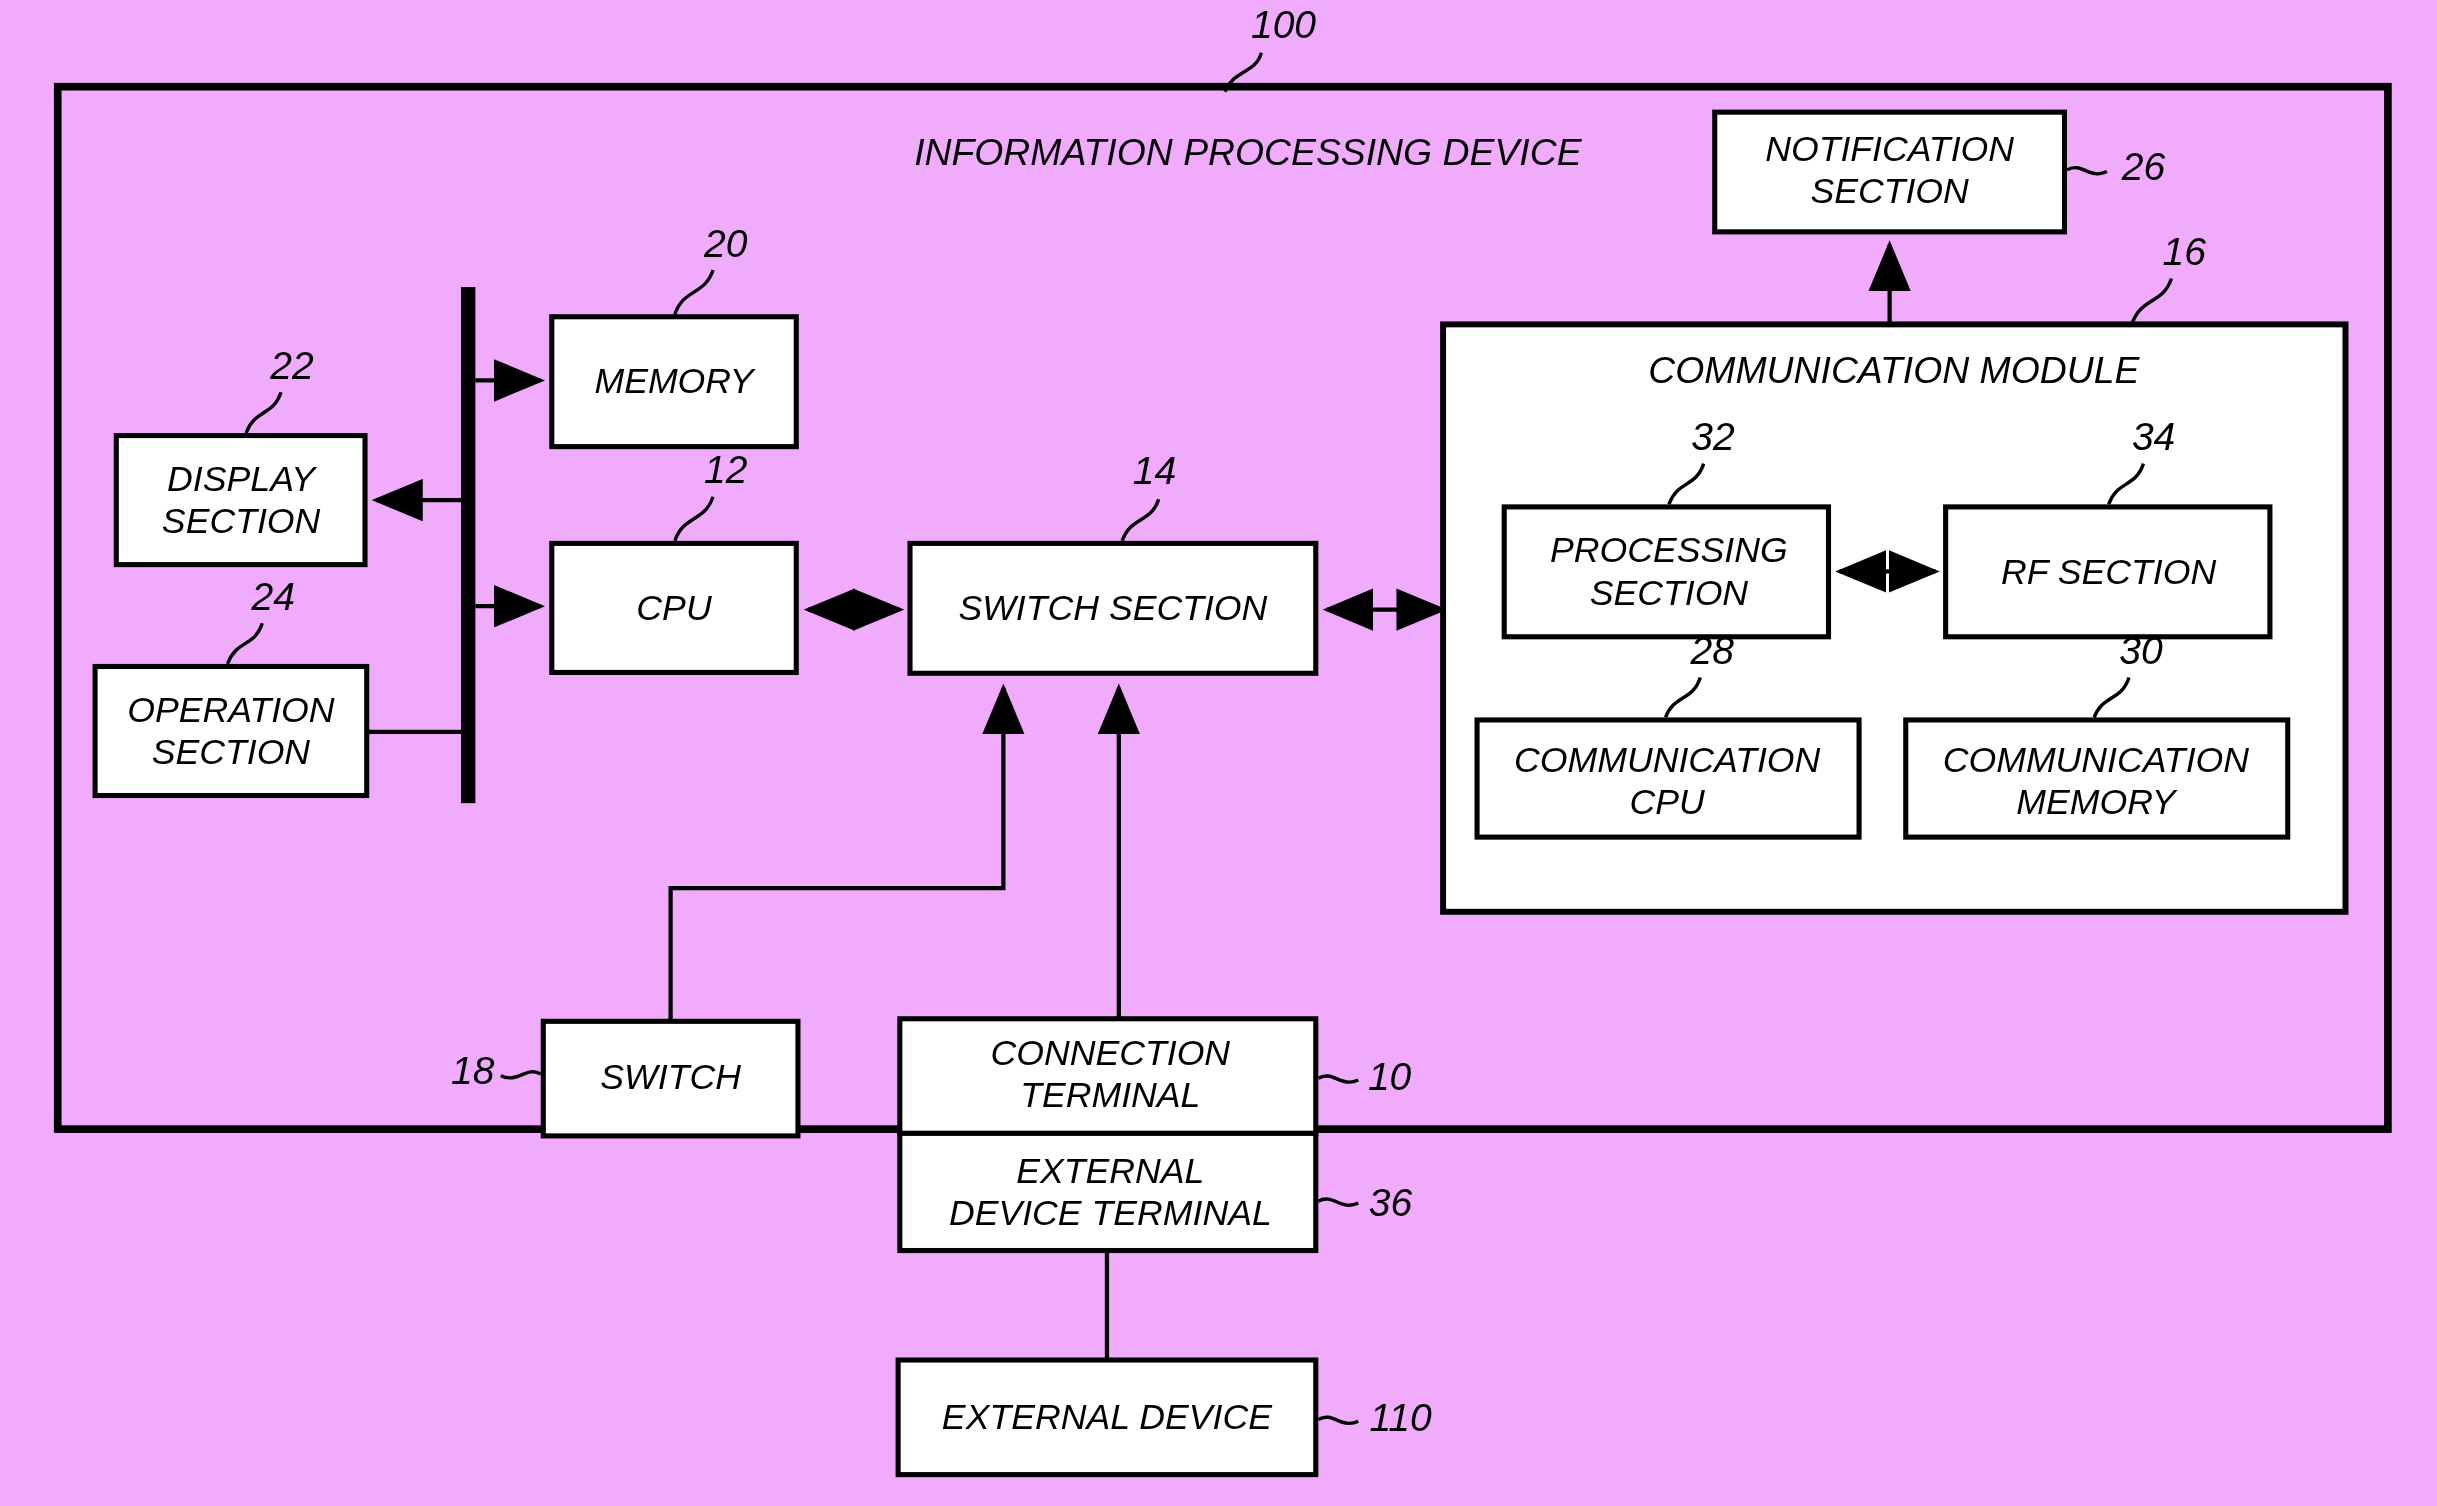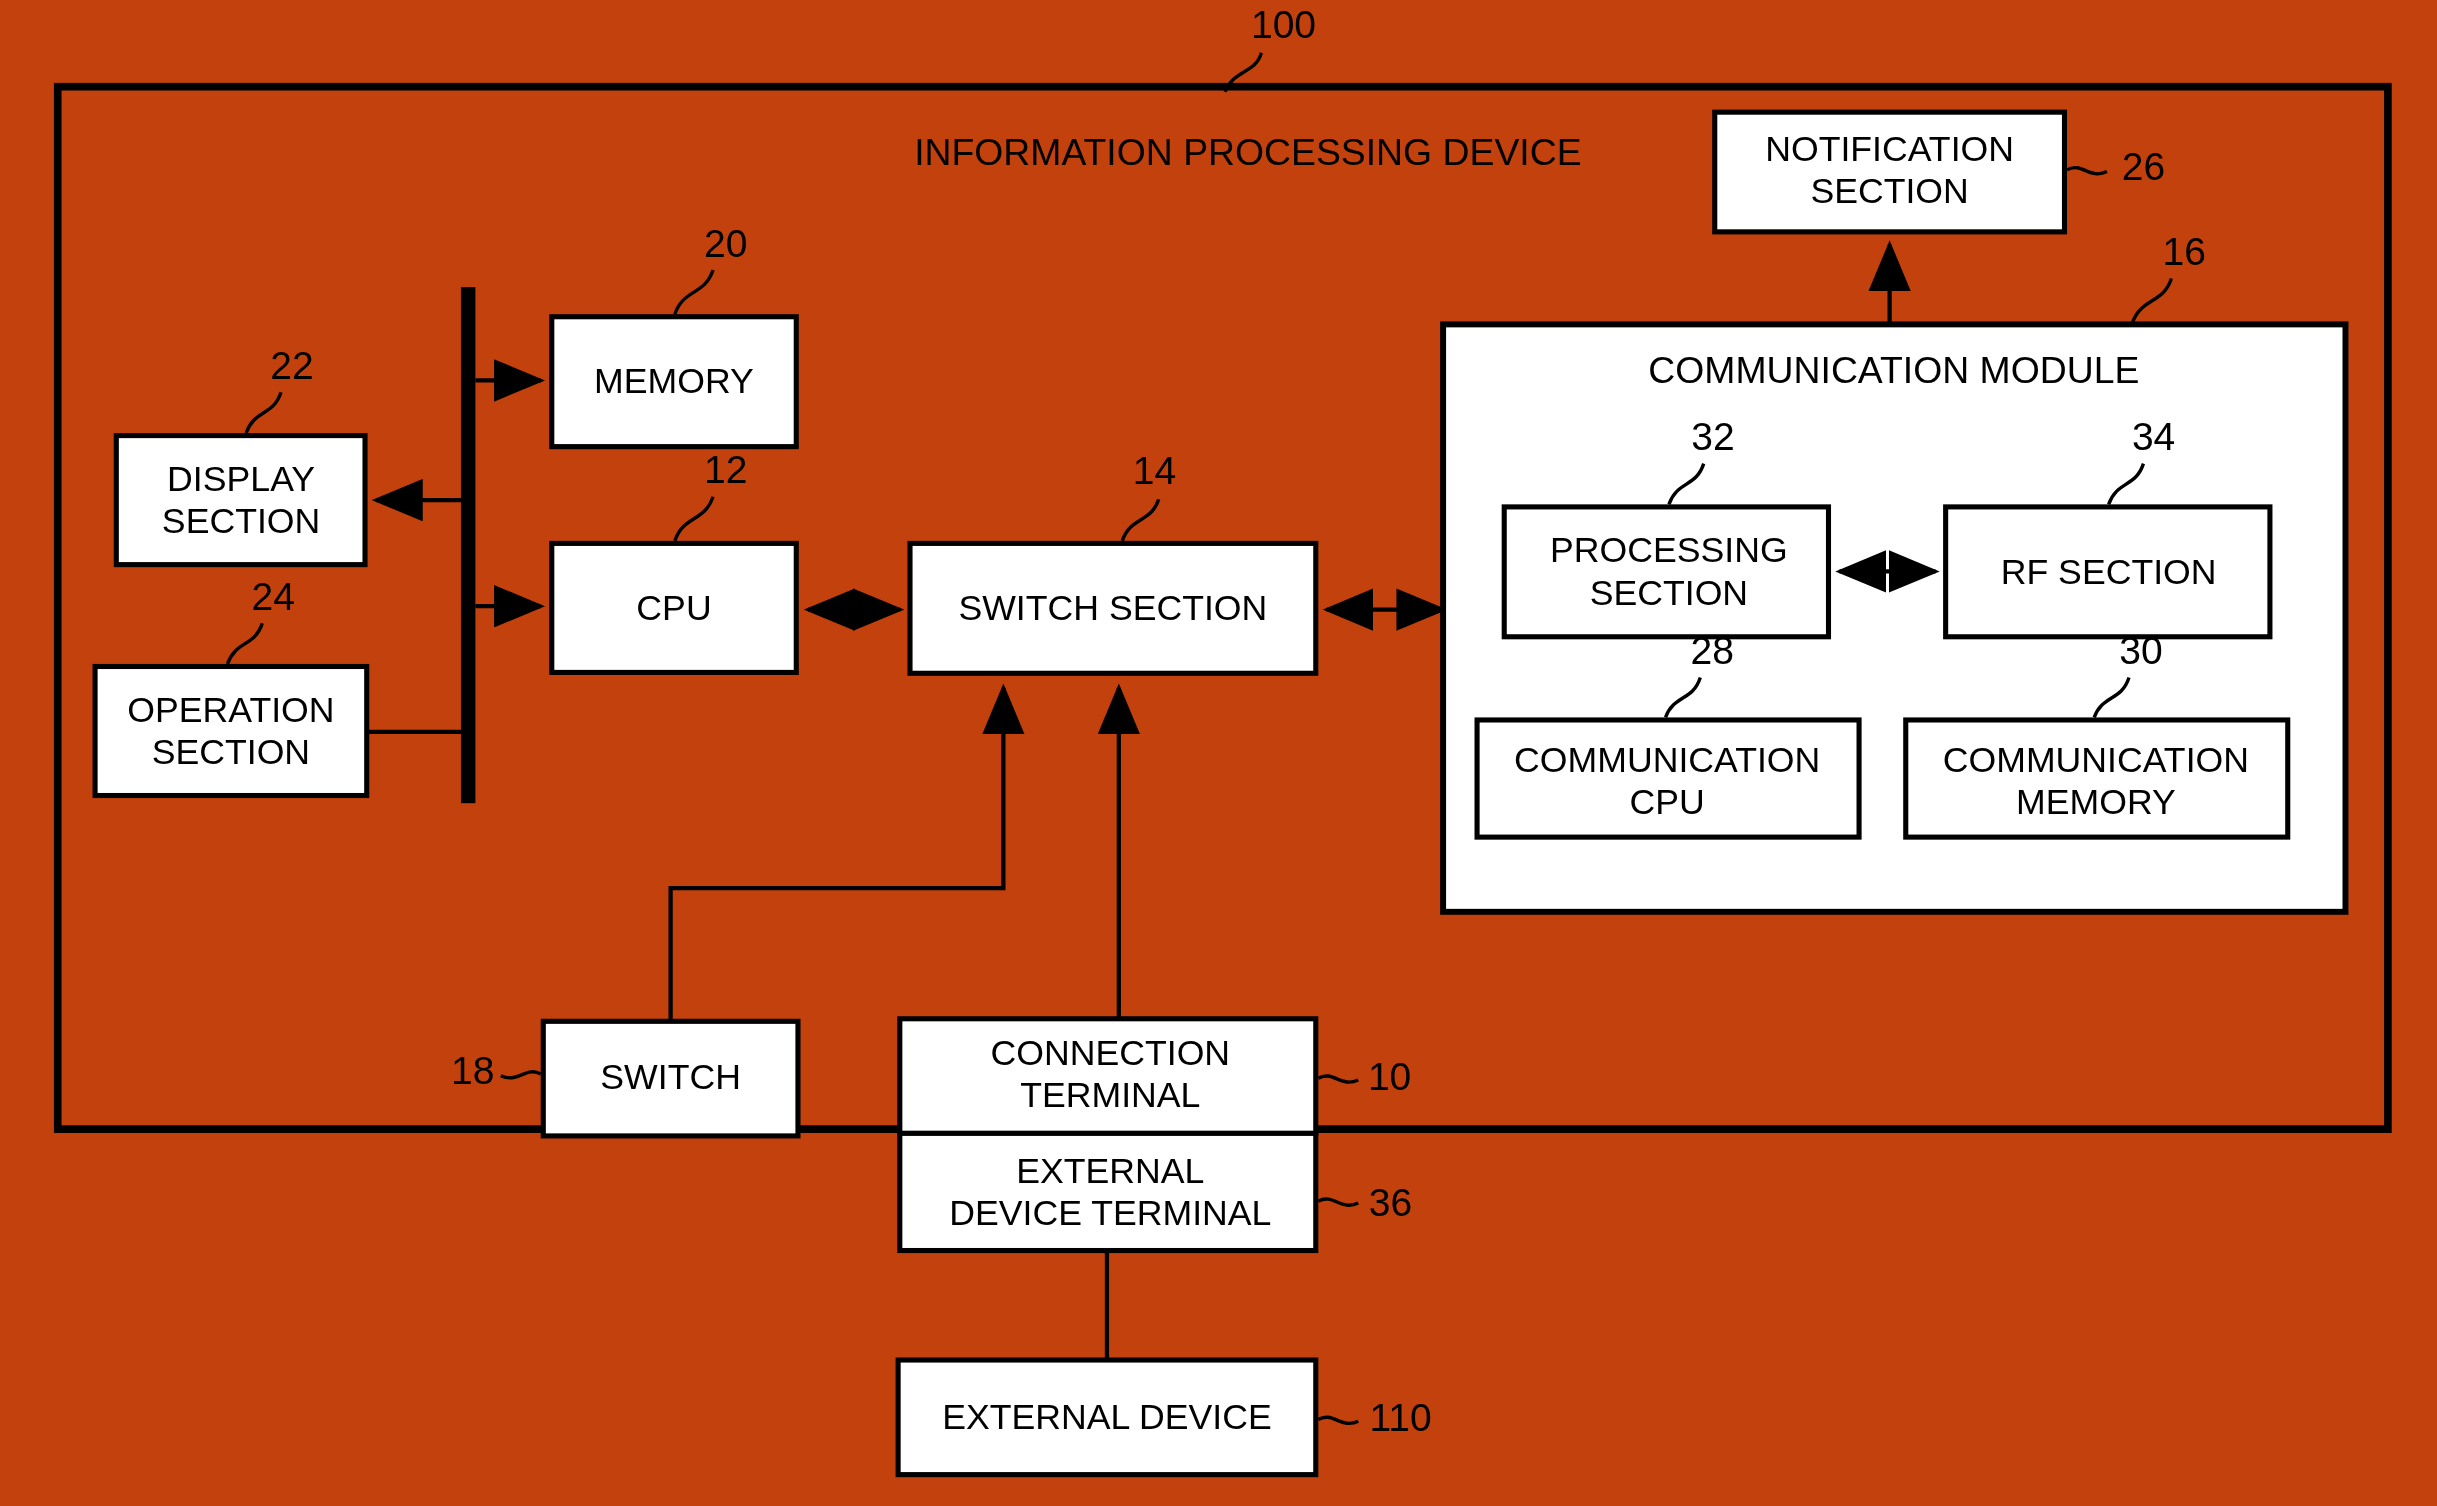--- a/index.html
+++ b/index.html
@@ -11,21 +11,22 @@
   body {
     width: 2438px;
     height: 1507px;
     font-family: "Liberation Sans", sans-serif;
     overflow: hidden;
   }
   #figure-root {
     position: relative;
     width: 2438px;
     height: 1507px;
-    background: #c2410c;
+    background: #f0abfc;
+    font-style: italic;
   }
   svg#diagram {
     display: block;
     width: 2438px;
     height: 1507px;
   }
   .box-rect {
     fill: #ffffff;
     stroke: #000000;
     stroke-width: 6;

